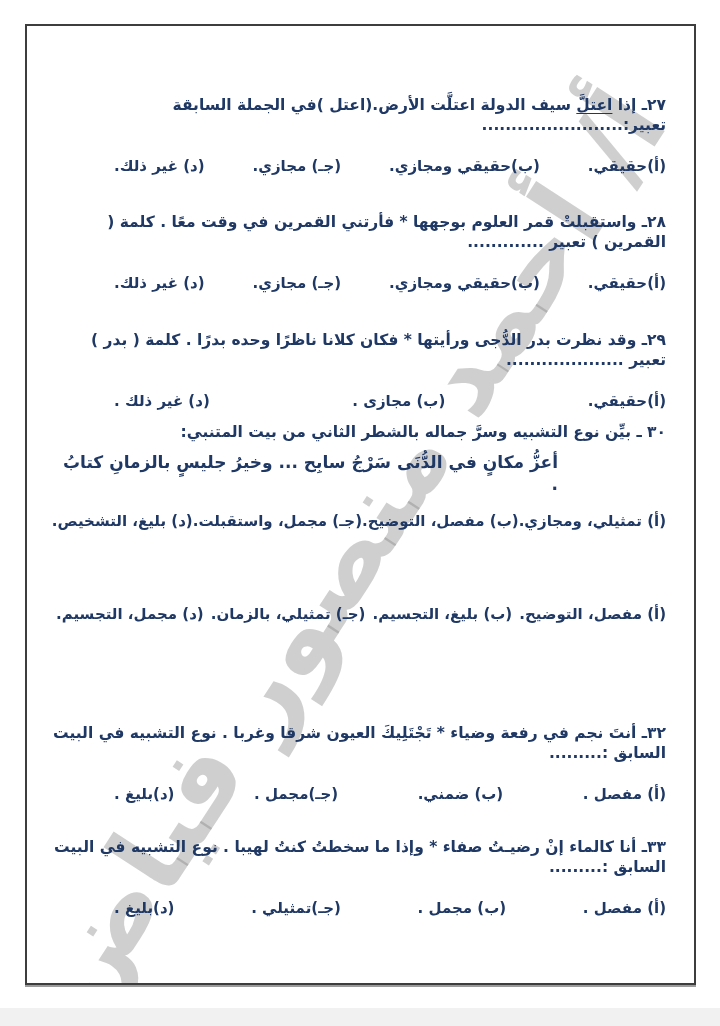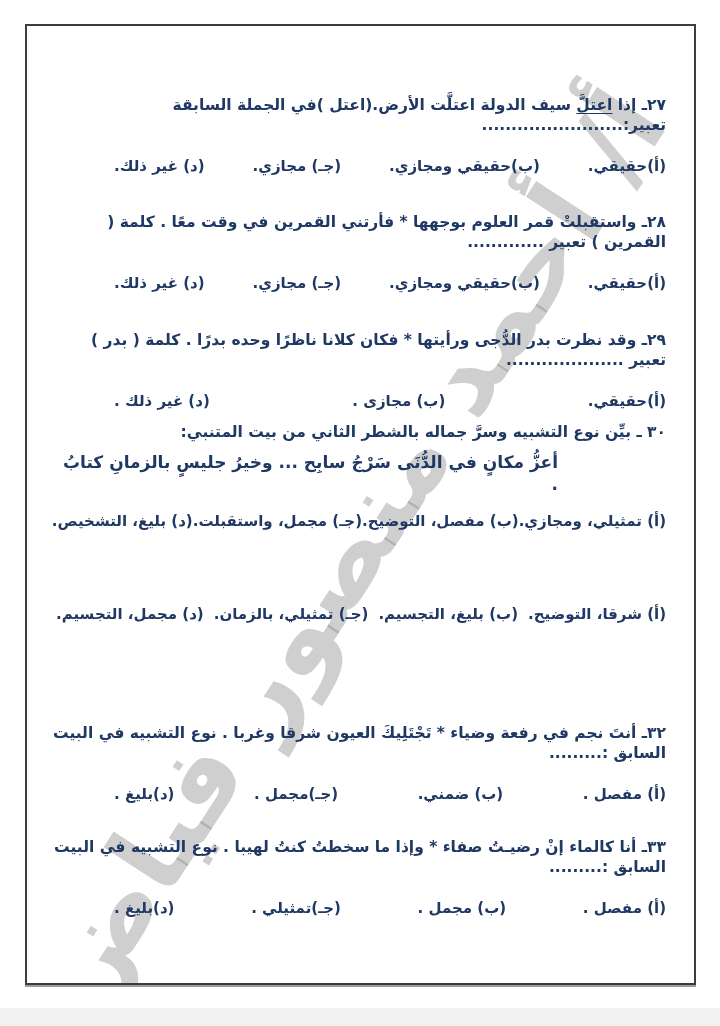--- a/index.html
+++ b/index.html
@@ -99,21 +99,21 @@
       <div class="opts wide" style="margin-top:16px">
         <span class="opt">(أ) تمثيلي، ومجازي.</span>
         <span class="opt">(ب) مفصل، التوضيح.</span>
         <span class="opt">(جـ) مجمل، واستقبلت.</span>
         <span class="opt">(د) بليغ، التشخيص.</span>
       </div>
     </section>
 
     <section class="q" style="top:557px">
       <div class="opts wide">
-        <span class="opt">(أ) شرقا، التوضيح.</span>
+        <span class="opt">(أ) مفصل، التوضيح.</span>
         <span class="opt">(ب) بليغ، التجسيم.</span>
         <span class="opt">(جـ) تمثيلي، بالزمان.</span>
         <span class="opt">(د) مجمل، التجسيم.</span>
       </div>
     </section>
 
     <section class="q" style="top:697px">
       <p class="q-text">٣٢ـ أنتَ نجم في رفعة وضياء  * تَجْتَلِيكَ العيون شرقا وغربا . نوع التشبيه في البيت السابق :.........</p>
       <div class="opts narrow">
         <span class="opt">(أ) مفصل .</span>

